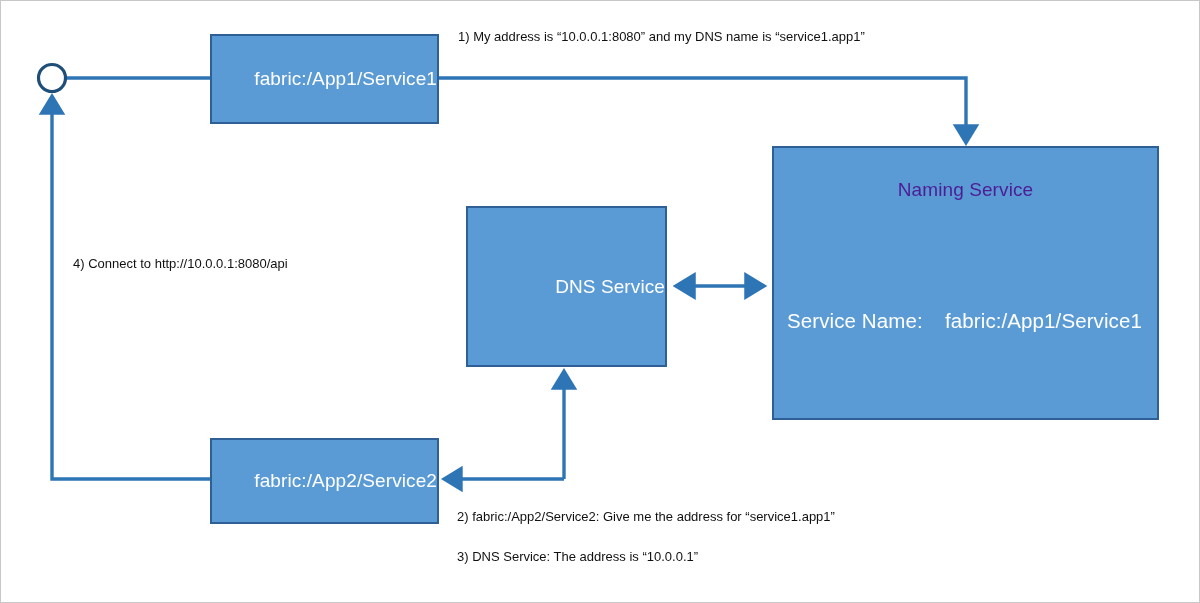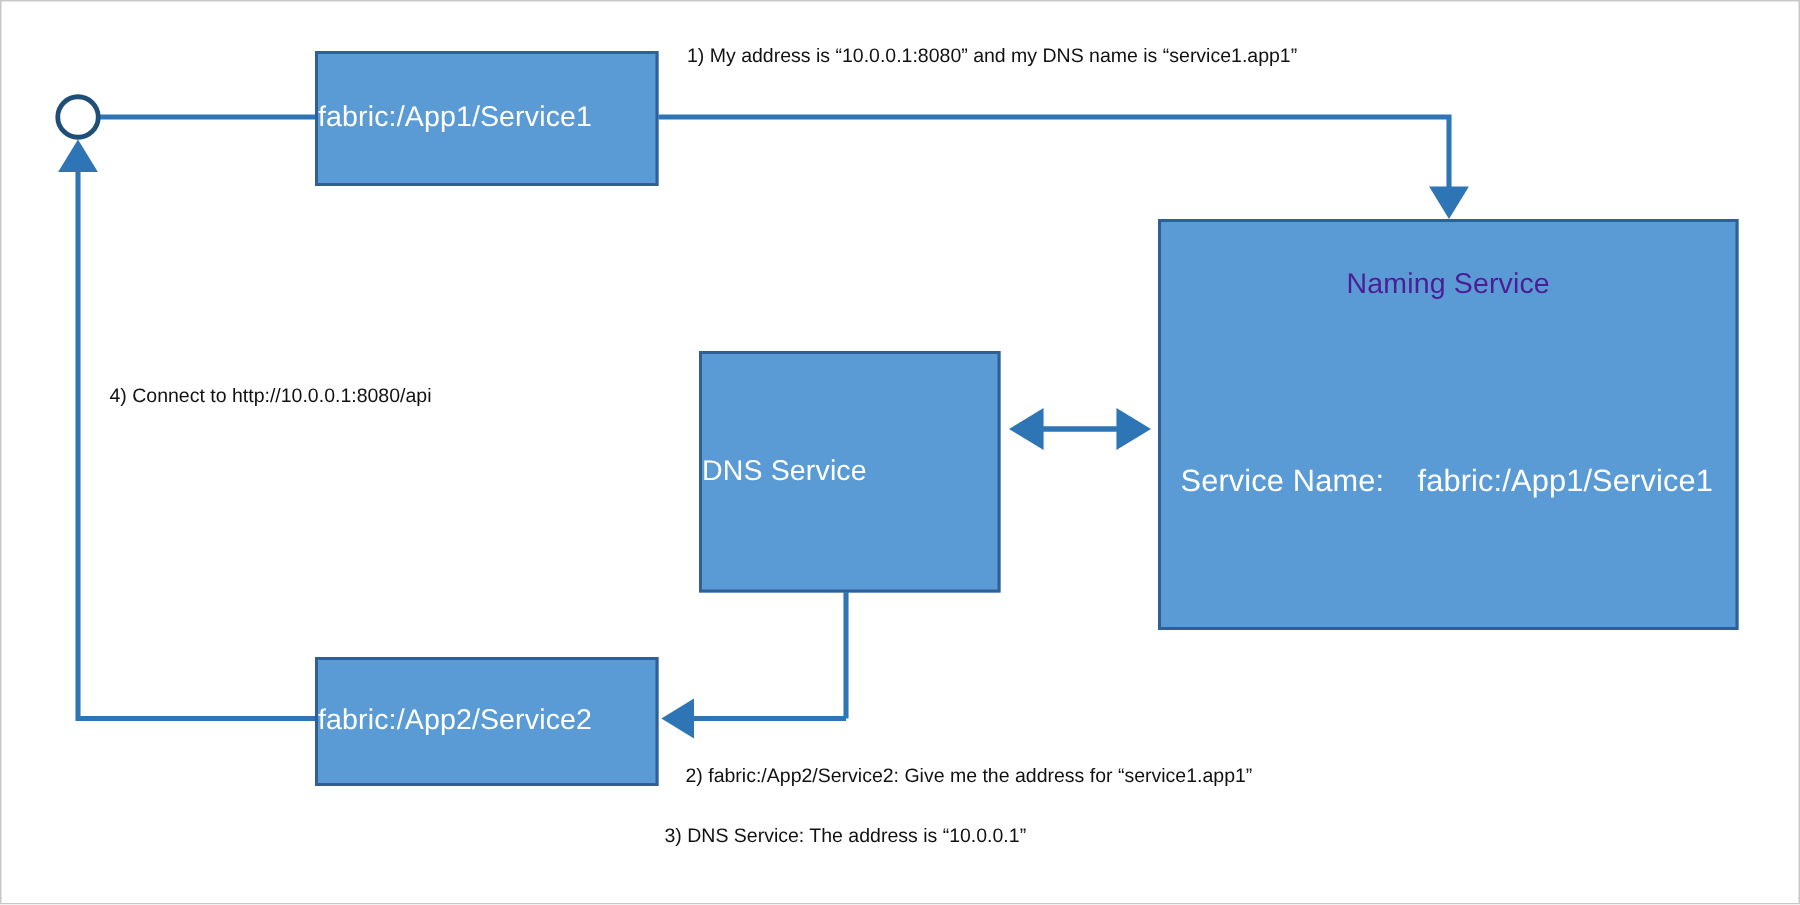--- a/index.html
+++ b/index.html
@@ -22,28 +22,28 @@
   }
   
   .node {
     position: absolute;
     box-sizing: border-box;
     background: #5B9BD5;
     border: 2px solid #2E5F96;
     color: #ffffff;
     display: flex;
     align-items: center;
-    justify-content: flex-start;
+    justify-content: flex-end;
     font-size: 19px;
     letter-spacing: 0.1px;
     z-index: 5;
   }
   #node-app1 { left: 209px; top: 33px;  width: 229px; height: 90px; }
   #node-app2 { left: 209px; top: 437px; width: 229px; height: 86px; }
-  #node-dns  { left: 465px; top: 205px; width: 201px; height: 161px; margin-top: 28px; }
+  #node-dns  { left: 465px; top: 205px; width: 201px; height: 161px; }
 
   #node-naming {
     left: 771px; top: 145px; width: 387px; height: 274px;
     display: block;
     padding: 0;
   }
   .ns-title {
     text-align: center;
     font-size: 19px;
     margin-top: 31px;
@@ -64,21 +64,21 @@
   .note {
     position: absolute;
     color: #111111;
     font-size: 13px;
     white-space: nowrap;
     z-index: 6;
   }
   #note-1 { left: 457px; top: 28px; }
   #note-4 { left: 72px;  top: 255px; }
   #note-2 { left: 456px; top: 508px; text-align: center; }
-  #note-3 { left: 442px; top: 548px; }
+  #note-3 { left: 456px; top: 548px; }
 
   
   #wires {
     position: absolute;
     left: 0; top: 0;
     width: 1200px; height: 603px;
     z-index: 2;
   }
 </style>
 </head>

